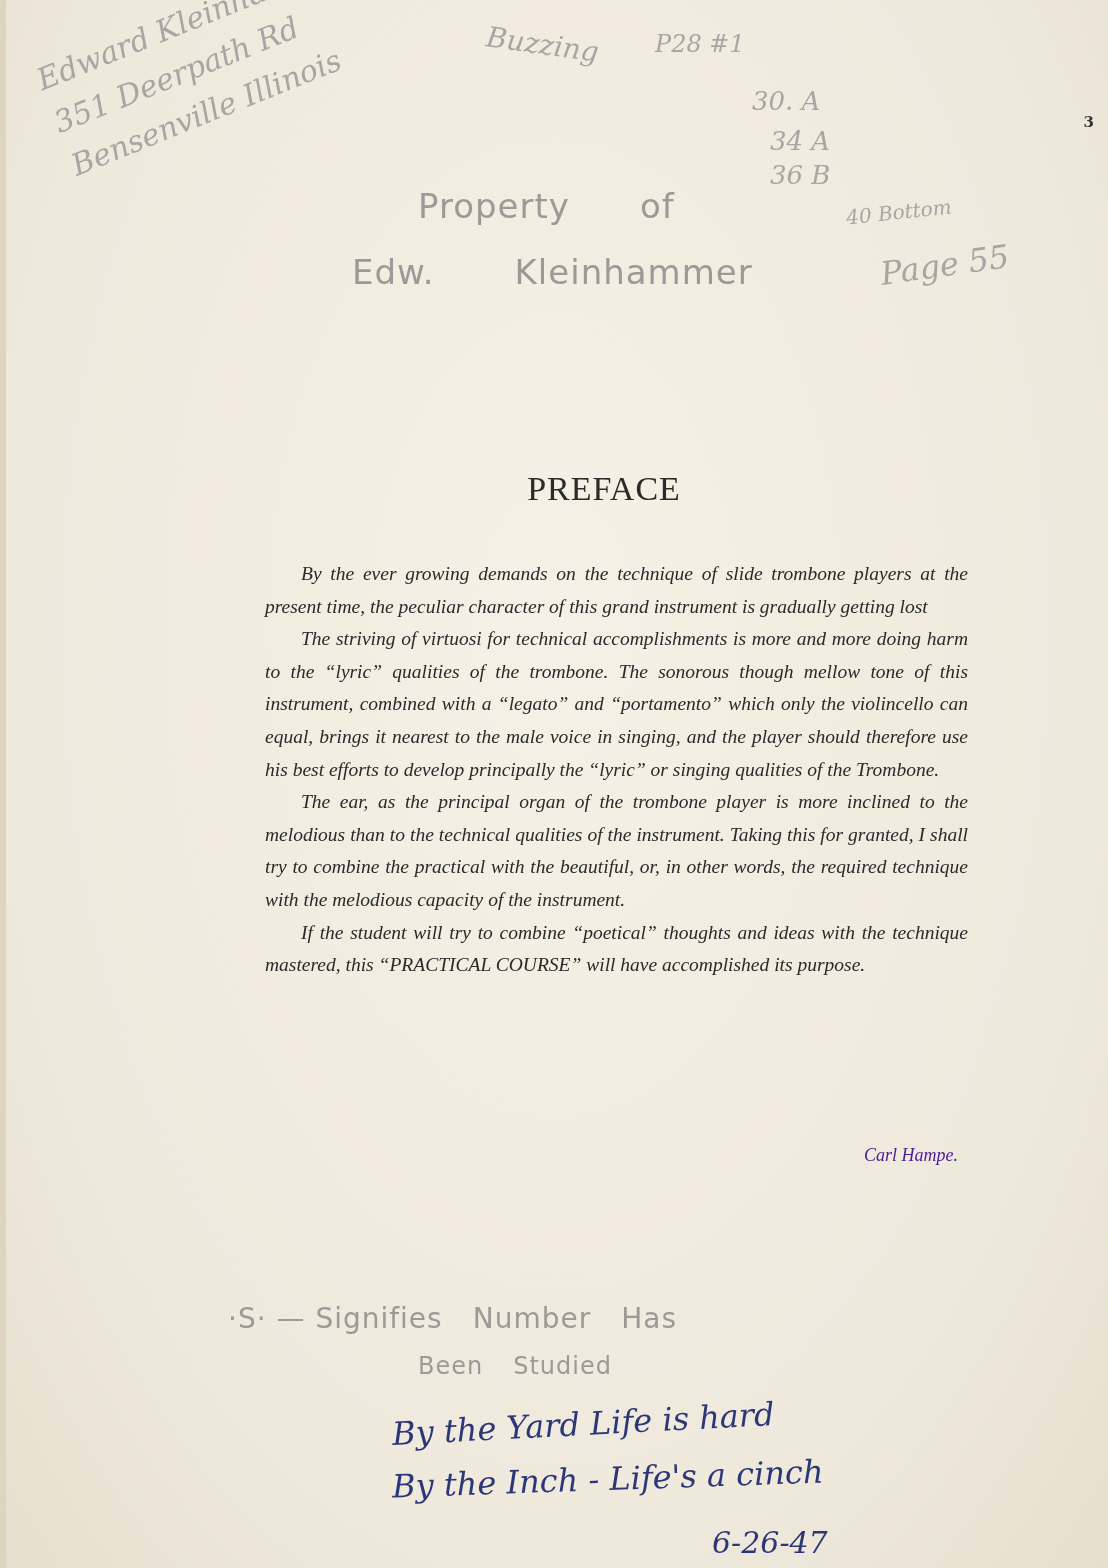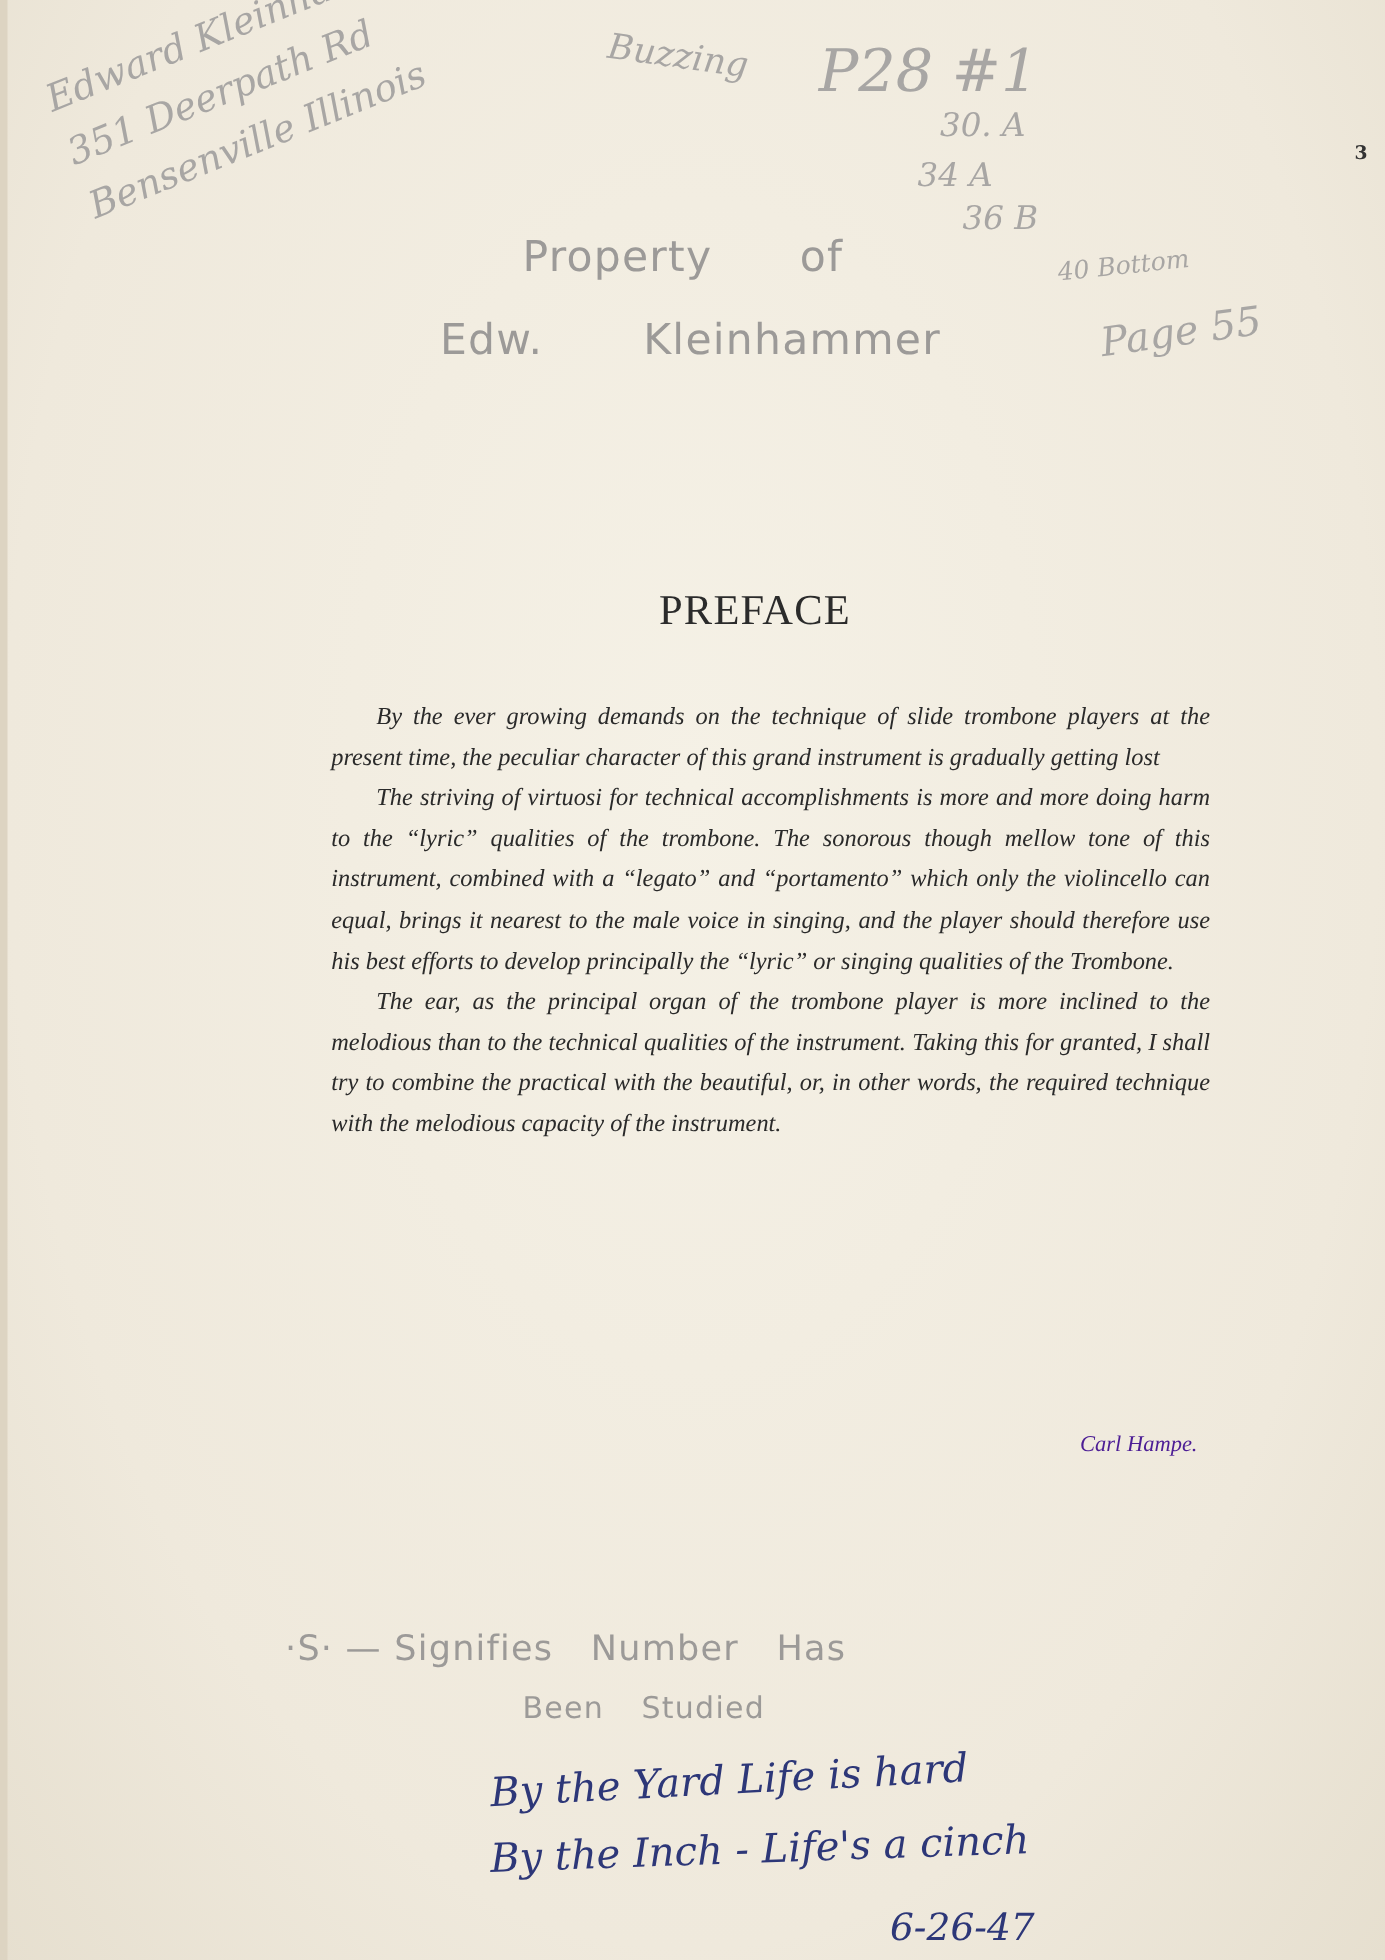--- a/index.html
+++ b/index.html
@@ -46,40 +46,41 @@
 
 <div class="abs page-number">3</div>
 
 <div class="abs addr script">
   <div>Edward Kleinhammer</div>
   <div>351 Deerpath Rd</div>
   <div>Bensenville Illinois</div>
 </div>
 
 <div class="abs script notes" style="left:486px;top:28px;font-size:28px;transform:rotate(8deg);">Buzzing</div>
-<div class="abs script" style="left:655px;top:30px;font-size:47px;">P28 #1</div>
+<div class="abs script" style="left:655px;top:30px;font-size:24px;">P28 #1</div>
 <div class="abs script notes" style="left:752px;top:86px;">30. A</div>
-<div class="abs script notes" style="left:734px;top:126px;font-style:italic;">34 A</div>
+<div class="abs script notes" style="left:770px;top:126px;font-style:italic;">34 A</div>
 <div class="abs script notes" style="left:770px;top:160px;">36 B</div>
 <div class="abs script" style="left:846px;top:200px;font-size:20px;transform:rotate(-6deg);">40 Bottom</div>
 
 <div class="abs pencil prop1">
   <span>Property</span><span class="of">of</span>
 </div>
 <div class="abs pencil prop2">
   <span>Edw.</span><span class="kl">Kleinhammer</span>
 </div>
 <div class="abs script page55">Page 55</div>
 
 <div class="abs title">PREFACE</div>
 
 <div class="body-text">
   <p>By the ever growing demands on the technique of slide trombone players at the present time, the peculiar character of this grand instrument is gradually getting lost</p>
   <p>The striving of virtuosi for technical accomplishments is more and more doing harm to the “lyric” qualities of the trombone. The sonorous though mellow tone of this instrument, combined with a “legato” and “portamento” which only the violincello can equal, brings it nearest to the male voice in singing, and the player should therefore use his best efforts to develop principally the “lyric” or singing qualities of the Trombone.</p>
   <p>The ear, as the principal organ of the trombone player is more inclined to the melodious than to the technical qualities of the instrument. Taking this for granted, I shall try to combine the practical with the beautiful, or, in other words, the required technique with the melodious capacity of the instrument.</p>
+  <p>If the student will try to combine “poetical” thoughts and ideas with the technique mastered, this “PRACTICAL COURSE” will have accomplished its purpose.</p>
 </div>
 
 <div class="abs sig">Carl Hampe.</div>
 
 <div class="abs pencil legend1">
   <span>·S·</span>
   <span>— Signifies</span><span class="w2">Number</span><span class="w3">Has</span>
 </div>
 <div class="abs pencil legend2">
   <span>Been</span><span class="w2">Studied</span>

